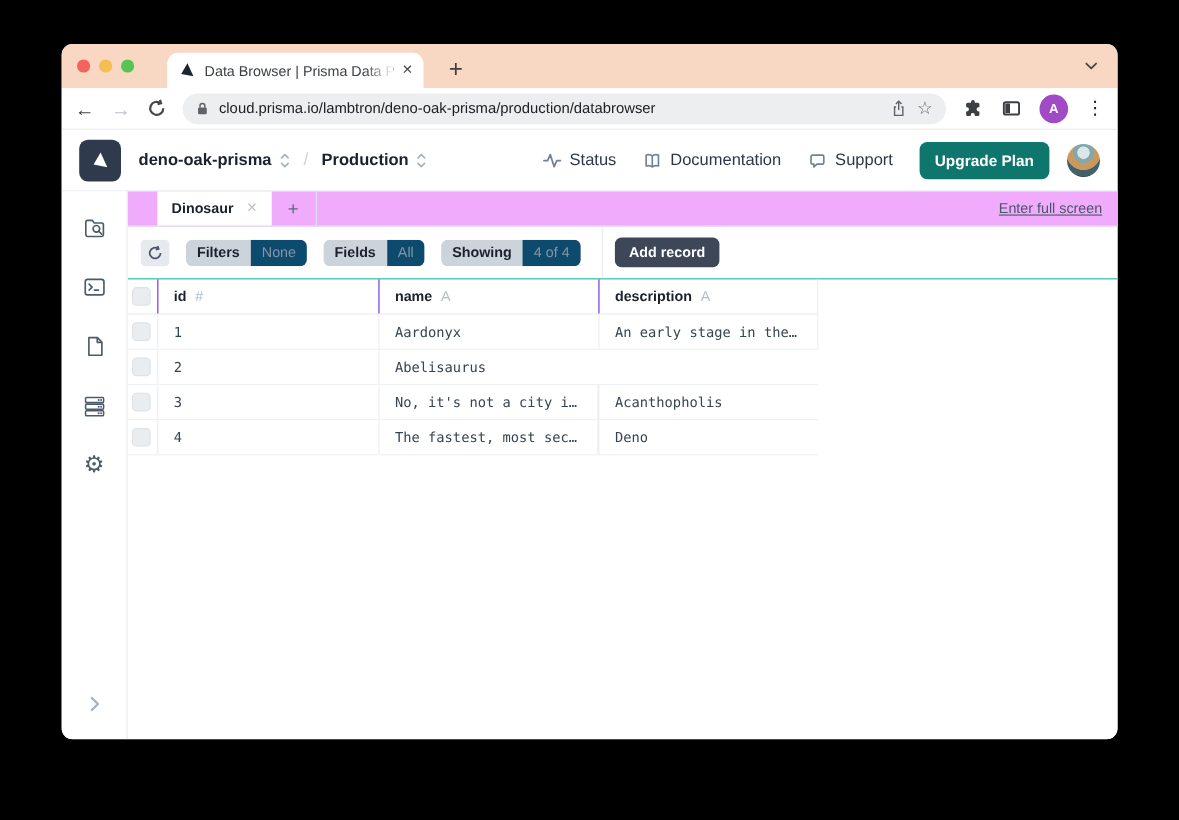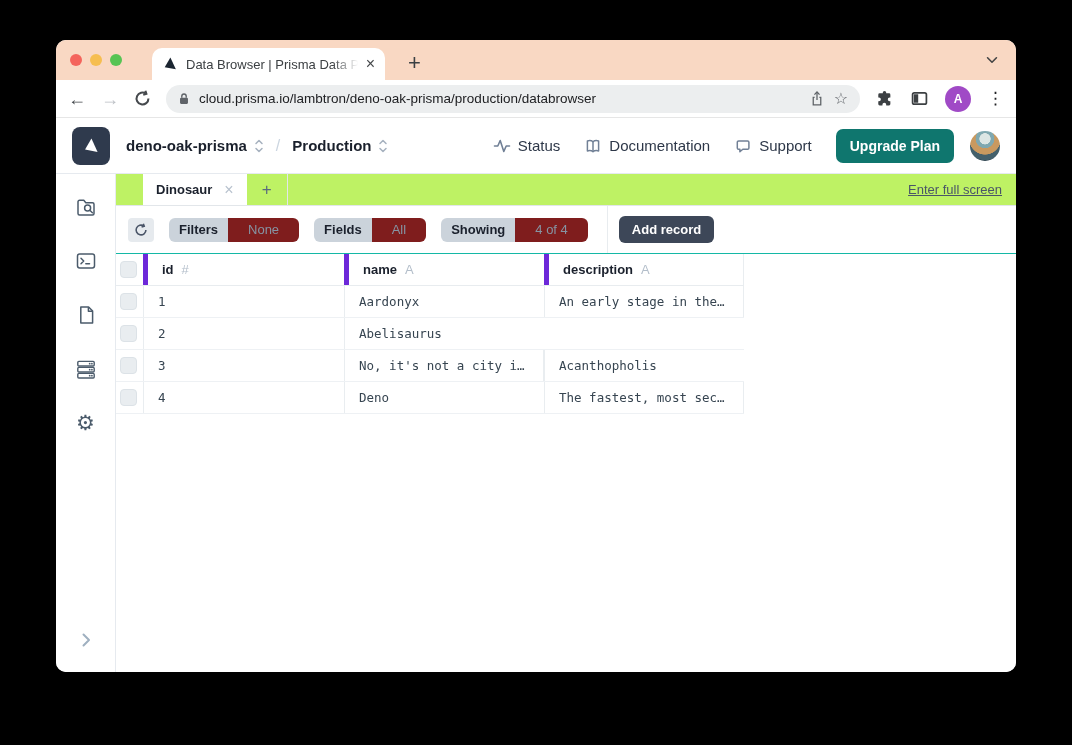--- a/index.html
+++ b/index.html
@@ -56,48 +56,48 @@
   
   .app-body { flex:1; display:flex; min-height:0; }
   .sidebar { width:60px; border-right:1px solid #E6EAEF; background:#fff; flex:none;
              display:flex; flex-direction:column; align-items:center; padding-top:22px; position:relative; }
   .side-btn { height:22px; margin-bottom:32px; display:flex; align-items:center; justify-content:center; }
   .gear-glyph { font-size:21px; color:#4B5B6B; line-height:22px; }
   .sidebar-expand { position:absolute; bottom:24px; left:0; right:0; display:flex; justify-content:center; }
 
   .content { flex:1; display:flex; flex-direction:column; min-width:0; background:#fff; }
 
-  .tabstrip { height:32px; background:#bef264; border-bottom:1px solid #E2E6EA; display:flex;
+  .tabstrip { height:32px; background:#f0abfc; border-bottom:1px solid #E2E6EA; display:flex;
               align-items:stretch; padding-left:27px; flex:none; }
   .model-tab { background:#fff; display:flex; align-items:center; gap:12px; padding:0 13px;
                font-size:13px; font-weight:700; color:#1A202C; }
   .model-tab-close { color:#B8C2CE; font-size:16px; font-weight:400; line-height:1; }
   .add-model { display:flex; align-items:center; padding:0 15px; font-size:17px; color:#5A6B7E;
                border-right:1px solid #E2E6EA; }
   .fullscreen-link { margin-left:auto; align-self:center; margin-right:14px; font-size:13px;
                      color:#4A5568; text-decoration:underline; }
 
   .grid-toolbar { height:48px; display:flex; align-items:center; padding-left:12px; gap:15px;
                   border-bottom:1px solid #14b8a6; flex:none; }
   .refresh-btn { width:26px; height:24px; background:#E6EAEE; border-radius:4px; display:flex;
                  align-items:center; justify-content:center; }
   .seg { display:flex; height:24px; border-radius:6px; overflow:hidden; font-size:13px; }
   .seg-label { background:#CBD3DB; color:#1A202C; font-weight:700; display:flex; align-items:center; padding:0 10px; }
-  .seg-value { background:#7f1d1d; color:#8694A3; display:flex; align-items:center; padding:0 20px; }
+  .seg-value { background:#0c4a6e; color:#8694A3; display:flex; align-items:center; padding:0 10px; }
   .vdivider { width:1px; align-self:stretch; background:#E8ECEF; margin-left:4px; }
   .add-record-btn { background:#3D4758; color:#fff; font-size:13px; font-weight:700; border:none;
                     border-radius:6px; padding:6px 13px; margin-left:-4px; font-family:inherit; }
 
   .grid { width:628px; }
   .grid-row { display:flex; align-items:center; height:32px; border-bottom:1px solid #EEF1F4; }
   .grid-row.head { border-bottom:1px solid #E8ECEF; }
   .gutter { width:23px; margin-left:4px; display:flex; align-items:center; flex:none; }
   .cb { width:17px; height:17px; border-radius:4px; background:#E9EDF0; border:1px solid #DCE2E7; }
   .hcell { height:100%; display:flex; align-items:center; gap:8px; padding-left:14px;
-           border-left:5px solid #6d28d9; font-size:13px; font-weight:700; color:#1A202C; }
+           border-left:1px solid #6d28d9; font-size:13px; font-weight:700; color:#1A202C; }
   .htype { color:#B3BECA; font-weight:400; }
   .dcell { height:100%; display:flex; align-items:center; padding-left:14px; border-left:1px solid #E9EDF0;
            font-family:"DejaVu Sans Mono",monospace; font-size:12.5px; color:#374551;
            white-space:nowrap; overflow:hidden; }
   .c0 { width:201px; } .c1 { width:200px; } .c2 { width:200px; border-right:1px solid #E9EDF0; }
 
   svg { display:block; }
 </style>
 </head>
 <body>
@@ -339,20 +339,20 @@
     <div class="dcell c0">3</div>
     <div class="dcell c2">No, it's not a city i…</div>
     <div class="dcell c1">Acanthopholis</div>
   </div>
 
   <div class="grid-row">
     <div class="gutter">
                 <span class="cb"></span>
               </div>
     <div class="dcell c0">4</div>
+    <div class="dcell c2">The fastest, most sec…</div>
     <div class="dcell c1">Deno</div>
-    <div class="dcell c2">The fastest, most sec…</div>
   </div>
 </div>
       </div>
     </div>
   </div>
 </div>
 
 </body></html>

